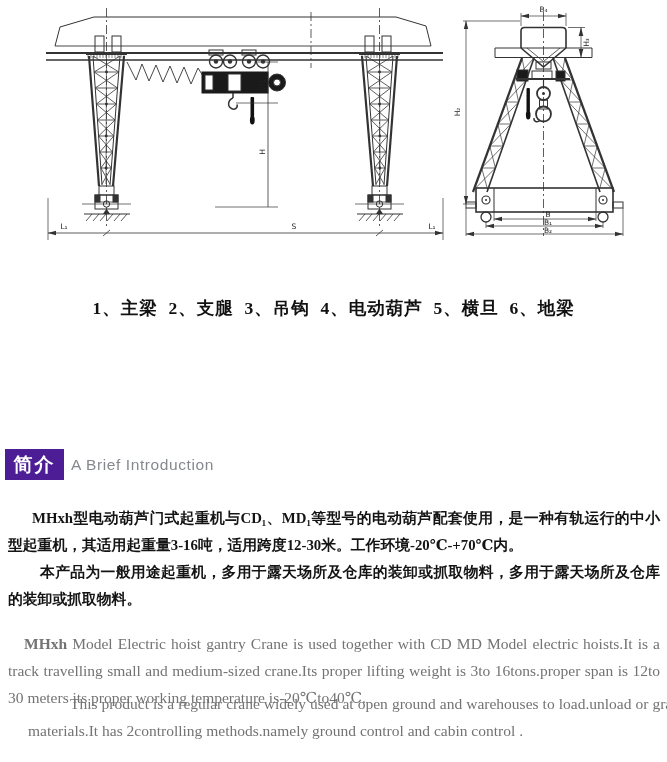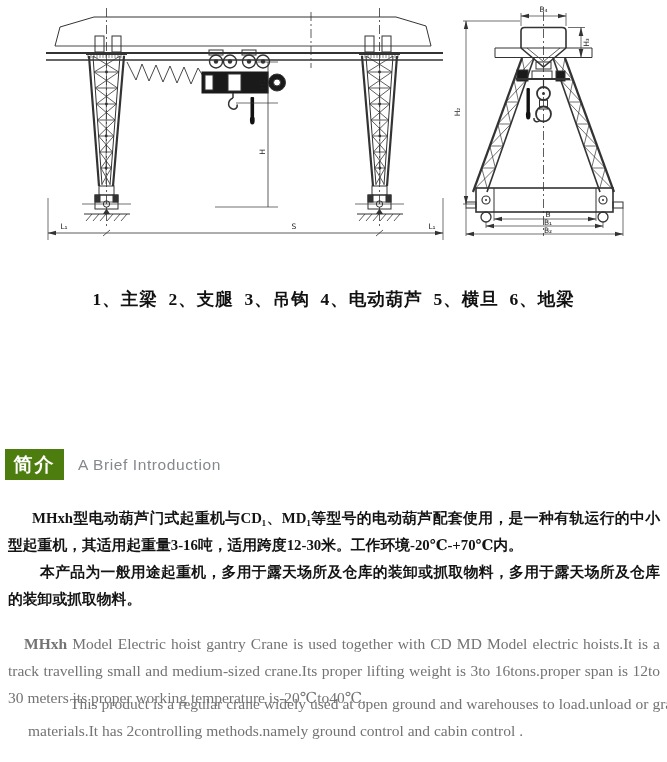--- a/index.html
+++ b/index.html
@@ -1,26 +1,26 @@
 <!DOCTYPE html>
 <html><head>
 <meta charset="utf-8">
 <style>
   html,body{margin:0;padding:0;background:#e8e8e8;}
   .page{position:relative;width:667px;height:762px;background:#ffffff;margin:0 auto;
         font-family:"Liberation Serif","DejaVu Serif",serif;color:#1b1b1b;overflow:hidden;}
   .diagram-wrap{position:absolute;left:0;top:0;width:667px;height:270px;}
   svg text{font-family:"DejaVu Sans","Liberation Sans",sans-serif;font-size:7.5px;fill:#222;}
-  .caption{position:absolute;left:0;top:287px;width:667px;text-align:center;
+  .caption{position:absolute;left:0;top:296px;width:667px;text-align:center;
            font-weight:bold;font-size:17.5px;letter-spacing:1px;white-space:pre;color:#111;}
   .intro-header{position:absolute;left:5px;top:449px;height:31px;display:flex;align-items:center;}
-  .badge{width:59px;height:31px;background:#4d7c0f;color:#ffffff;font-weight:bold;
+  .badge{width:59px;height:31px;background:#4c1d95;color:#ffffff;font-weight:bold;
          font-size:19px;display:flex;align-items:center;justify-content:center;
          font-family:"Liberation Sans","DejaVu Sans",sans-serif;letter-spacing:2px;text-align:center;}
-  .intro-title{margin-left:14px;color:#85898e;font-size:15.5px;letter-spacing:0.6px;
+  .intro-title{margin-left:7px;color:#85898e;font-size:15.5px;letter-spacing:0.6px;
          font-family:"Liberation Sans","DejaVu Sans",sans-serif;}
   .para{position:absolute;left:8px;width:652px;text-align:justify;margin:0;}
   .cn{font-weight:bold;font-size:14.8px;line-height:27px;color:#141414;}
   .cn1{top:505px;text-indent:24px;}
   .cn2{top:559px;text-indent:32px;}
   .en{font-size:15.5px;line-height:27px;color:#737373;}
   .en1{top:630px;text-indent:16px;}
   .en2{top:690px;text-indent:42px;margin-left:20px;}
   .en .lead{font-weight:bold;}
 </style>

